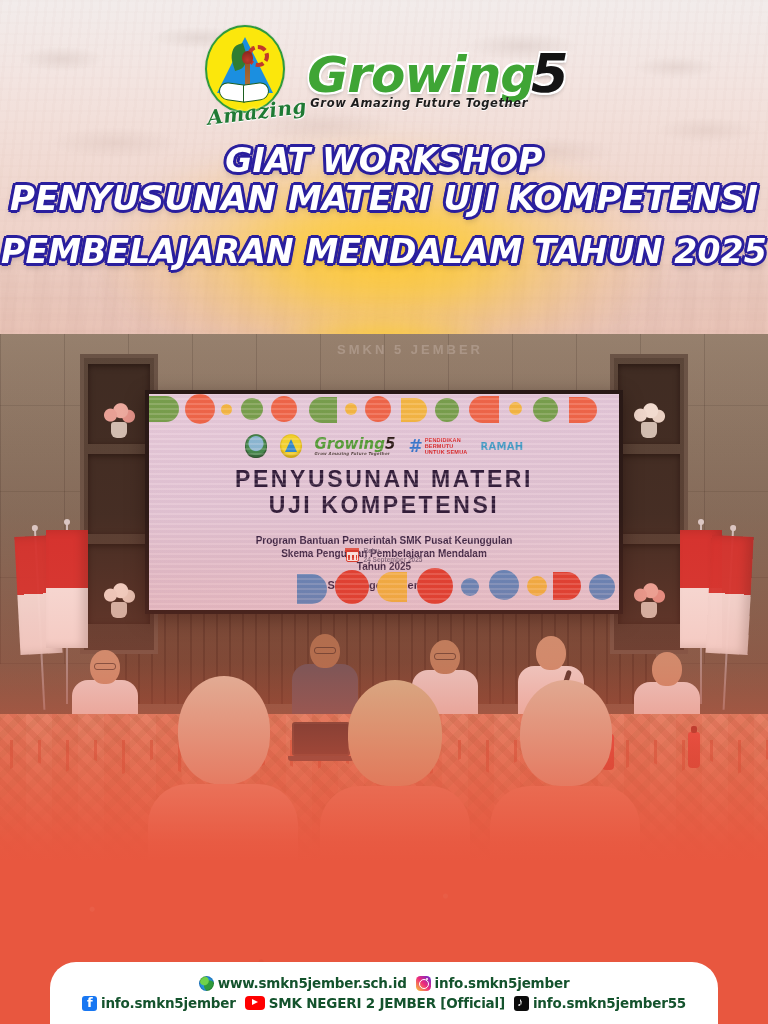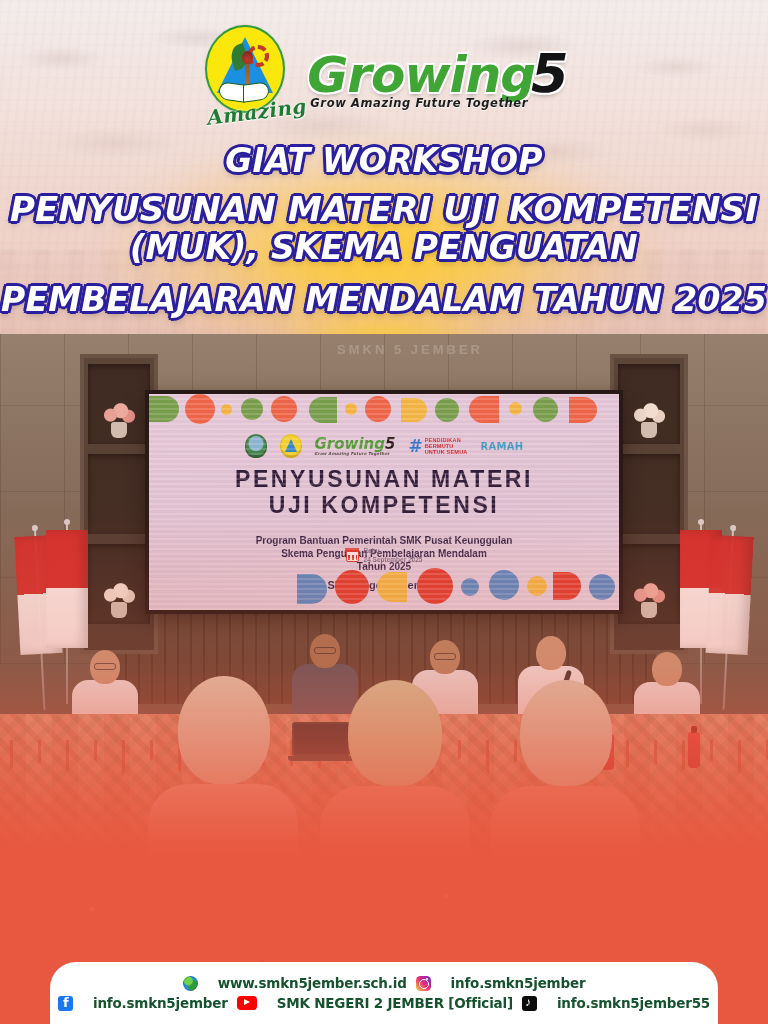--- a/index.html
+++ b/index.html
@@ -156,21 +156,21 @@
     letter-spacing:.2px;
     -webkit-text-stroke:0px;
     text-shadow:
       -2.4px -2.4px 0 #2a1f9e, 2.4px -2.4px 0 #2a1f9e,
       -2.4px  2.4px 0 #2a1f9e, 2.4px  2.4px 0 #2a1f9e,
       -3px 0 0 #2a1f9e, 3px 0 0 #2a1f9e,
       0 -3px 0 #2a1f9e, 0 3px 0 #2a1f9e,
       0 4px 6px rgba(0,0,0,.22);
   }
   .headline .l1 { font-size:33px; }
-  .headline .l2 { font-size:34px; margin-top:14px; }
+  .headline .l2 { font-size:34px; margin-top:3px; }
   .headline .l3 { font-size:33px; margin-top:3px; }
   .headline .l4 { font-size:33px; margin-top:18px; }
 
   
   .photo {
     position:absolute; left:0; top:334px; width:768px; height:530px; z-index:4;
     overflow:hidden;
   }
   .room-wall {
     position:absolute; inset:0;
@@ -361,21 +361,21 @@
   }
 
   
   .footer {
     position:absolute; left:50%; transform:translateX(-50%);
     bottom:0; width:668px; height:62px; z-index:9;
     background:#ffffff; border-radius:26px 26px 0 0;
     display:flex; flex-direction:column; align-items:center; justify-content:center; gap:4px;
   }
   .f-row { display:flex; align-items:center; justify-content:center; gap:9px; }
-  .f-item { display:flex; align-items:center; gap:20px; }
+  .f-item { display:flex; align-items:center; gap:4px; }
   .f-txt {
     font-family:"DejaVu Sans", sans-serif; font-weight:bold; font-size:13.5px;
     color:#14532d; letter-spacing:-.2px; white-space:nowrap;
   }
   .ico { width:15px; height:15px; flex:0 0 auto; display:block; }
   .ico-globe { border-radius:50%;
     background:radial-gradient(circle at 35% 32%, #6fd34a 0 4px, transparent 5px),
                radial-gradient(circle at 70% 66%, #2f9b3c 0 5px, transparent 6px),
                linear-gradient(140deg,#1f7ae0,#29a3d8);
     box-shadow:inset 0 0 0 1px rgba(0,0,0,.18); }
@@ -423,21 +423,20 @@
         <span class="brand-g">Growing</span>
         <span class="brand-5">5</span>
       </div>
       <div class="brand-tag">Grow Amazing Future Together</div>
     </div>
   </div>
 
   <div class="headline">
     <div class="ln l1">GIAT WORKSHOP</div>
     <div class="ln l2">PENYUSUNAN MATERI UJI KOMPETENSI</div>
-    <div class="ln l3">(MUK), SKEMA PENGUATAN</div>
     <div class="ln l4">PEMBELAJARAN MENDALAM TAHUN 2025</div>
   </div>
 
   <div class="photo">
     <div class="room-wall"></div>
     <div class="wall-panels"></div>
     <div class="wall-text">SMKN 5 JEMBER</div>
     <div class="wood-back"></div>
 
     <div class="shelf left">

